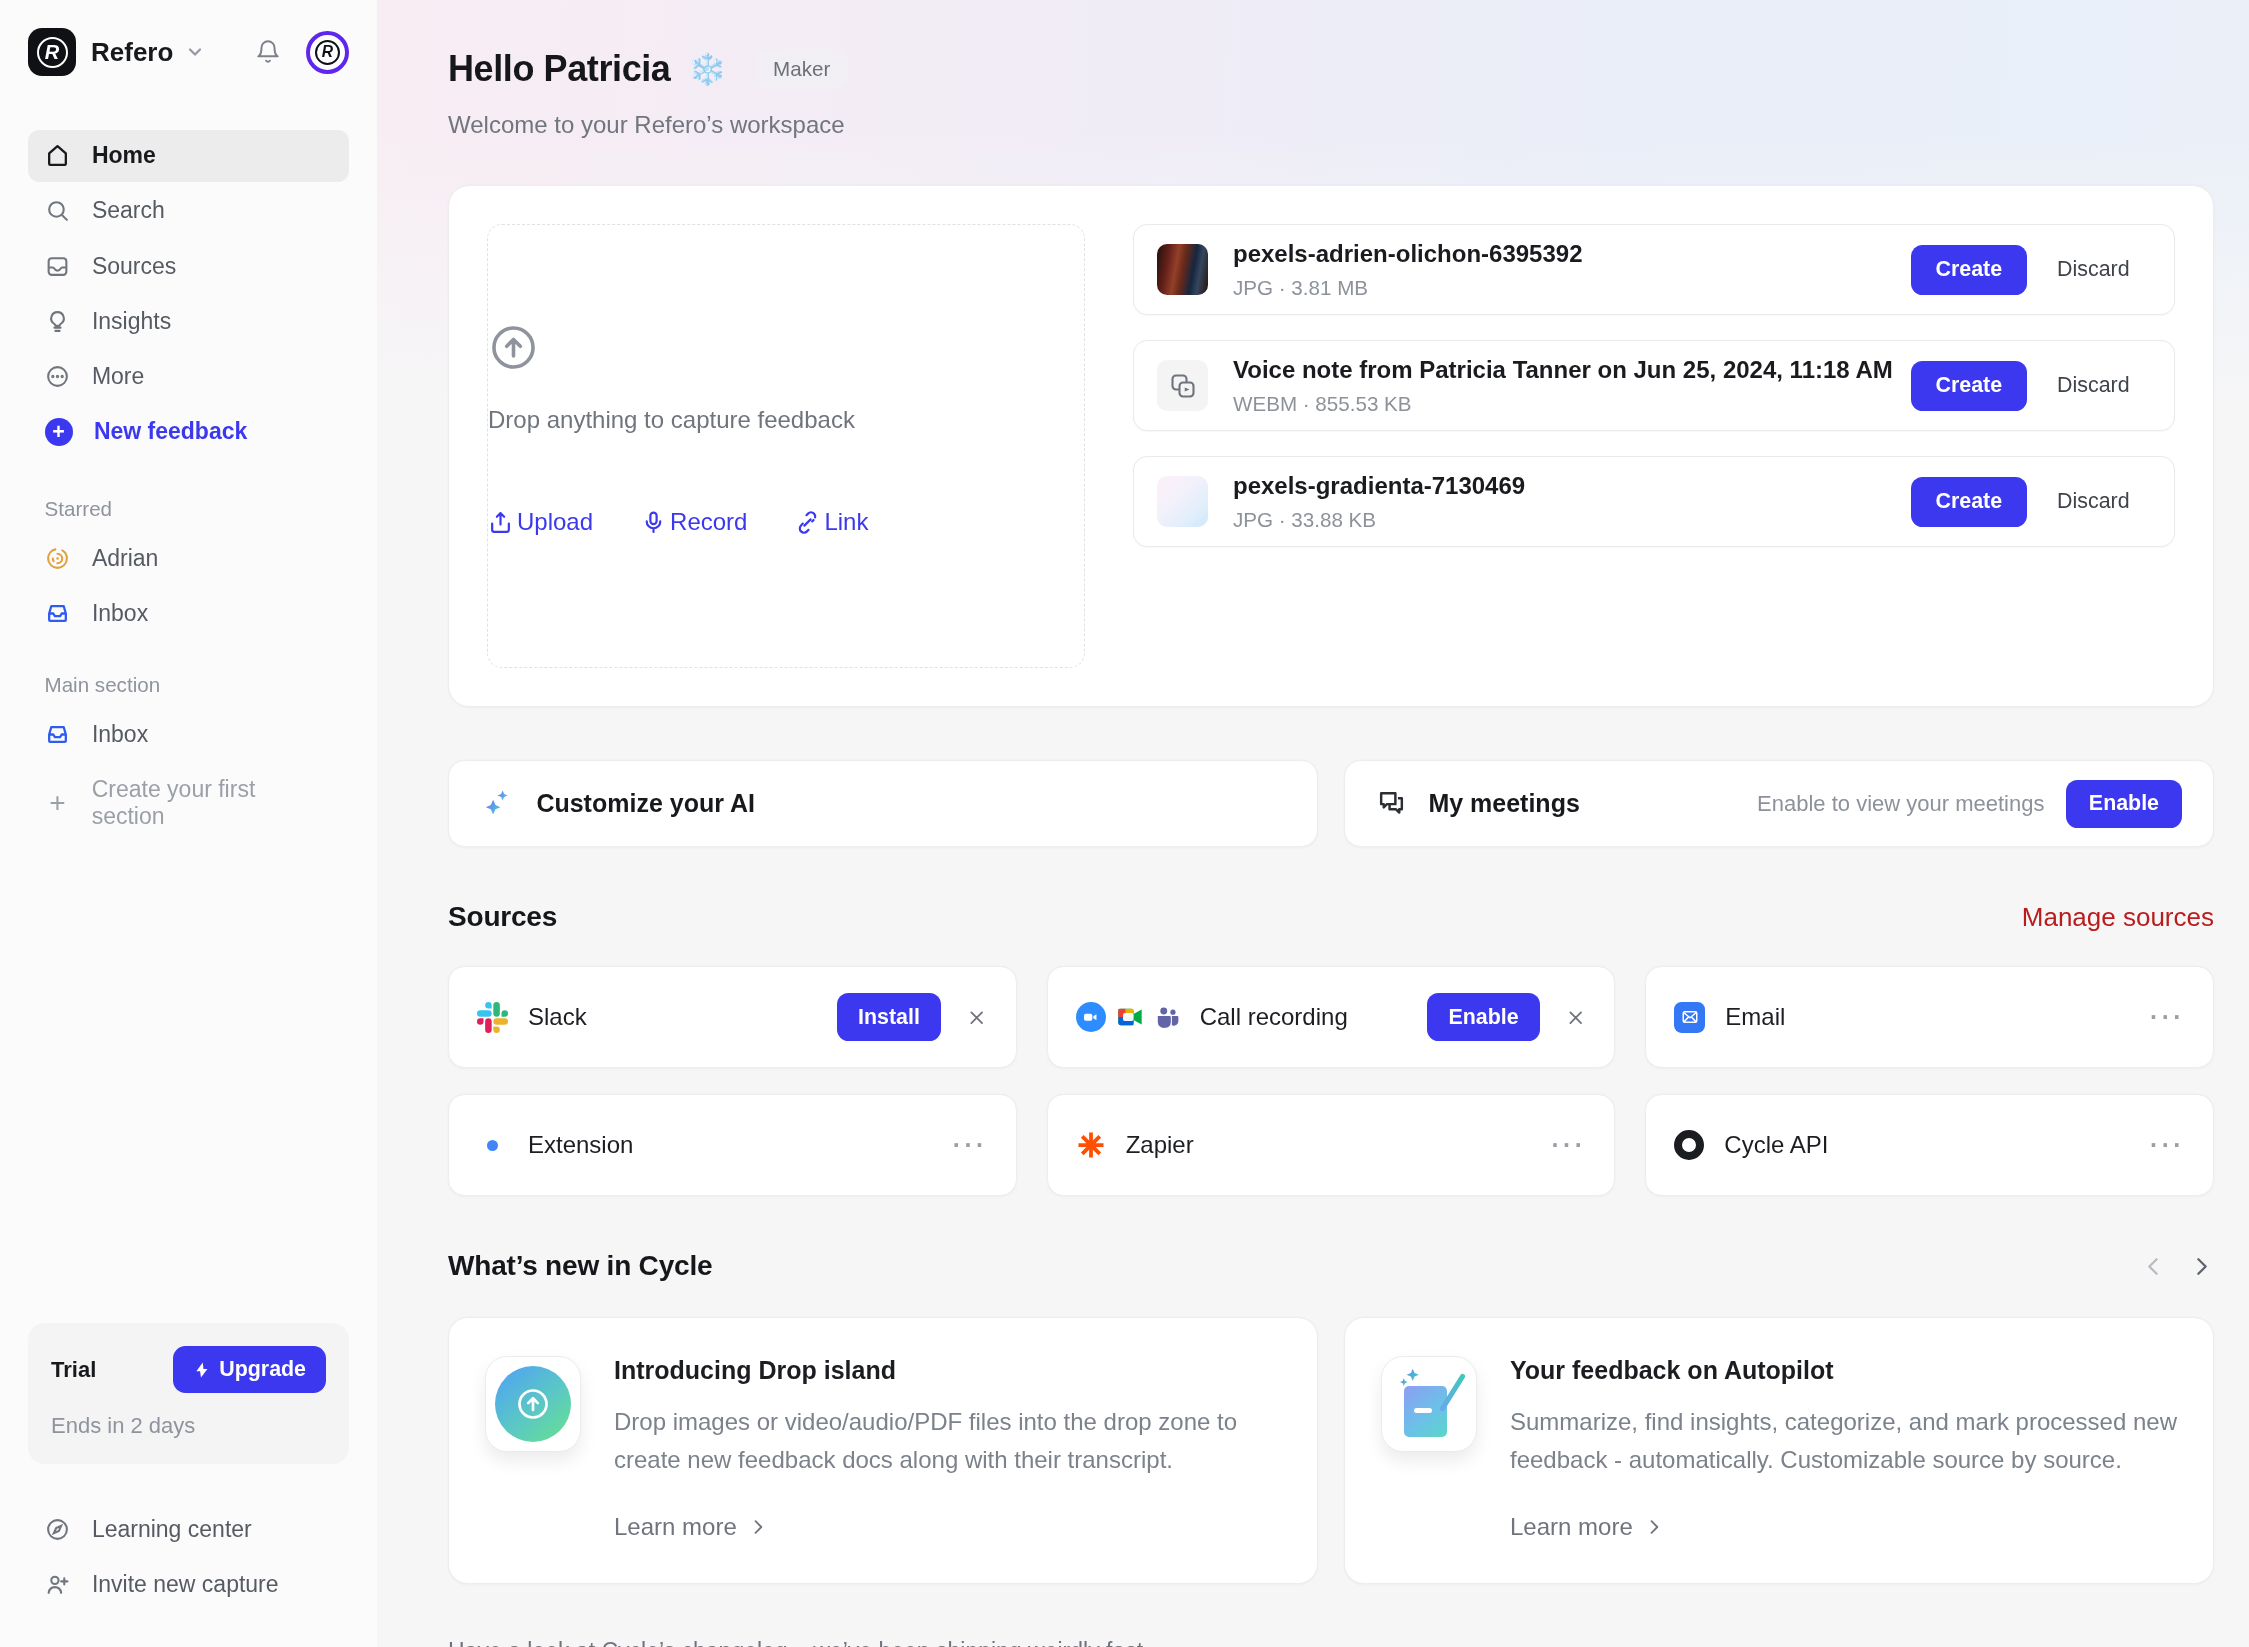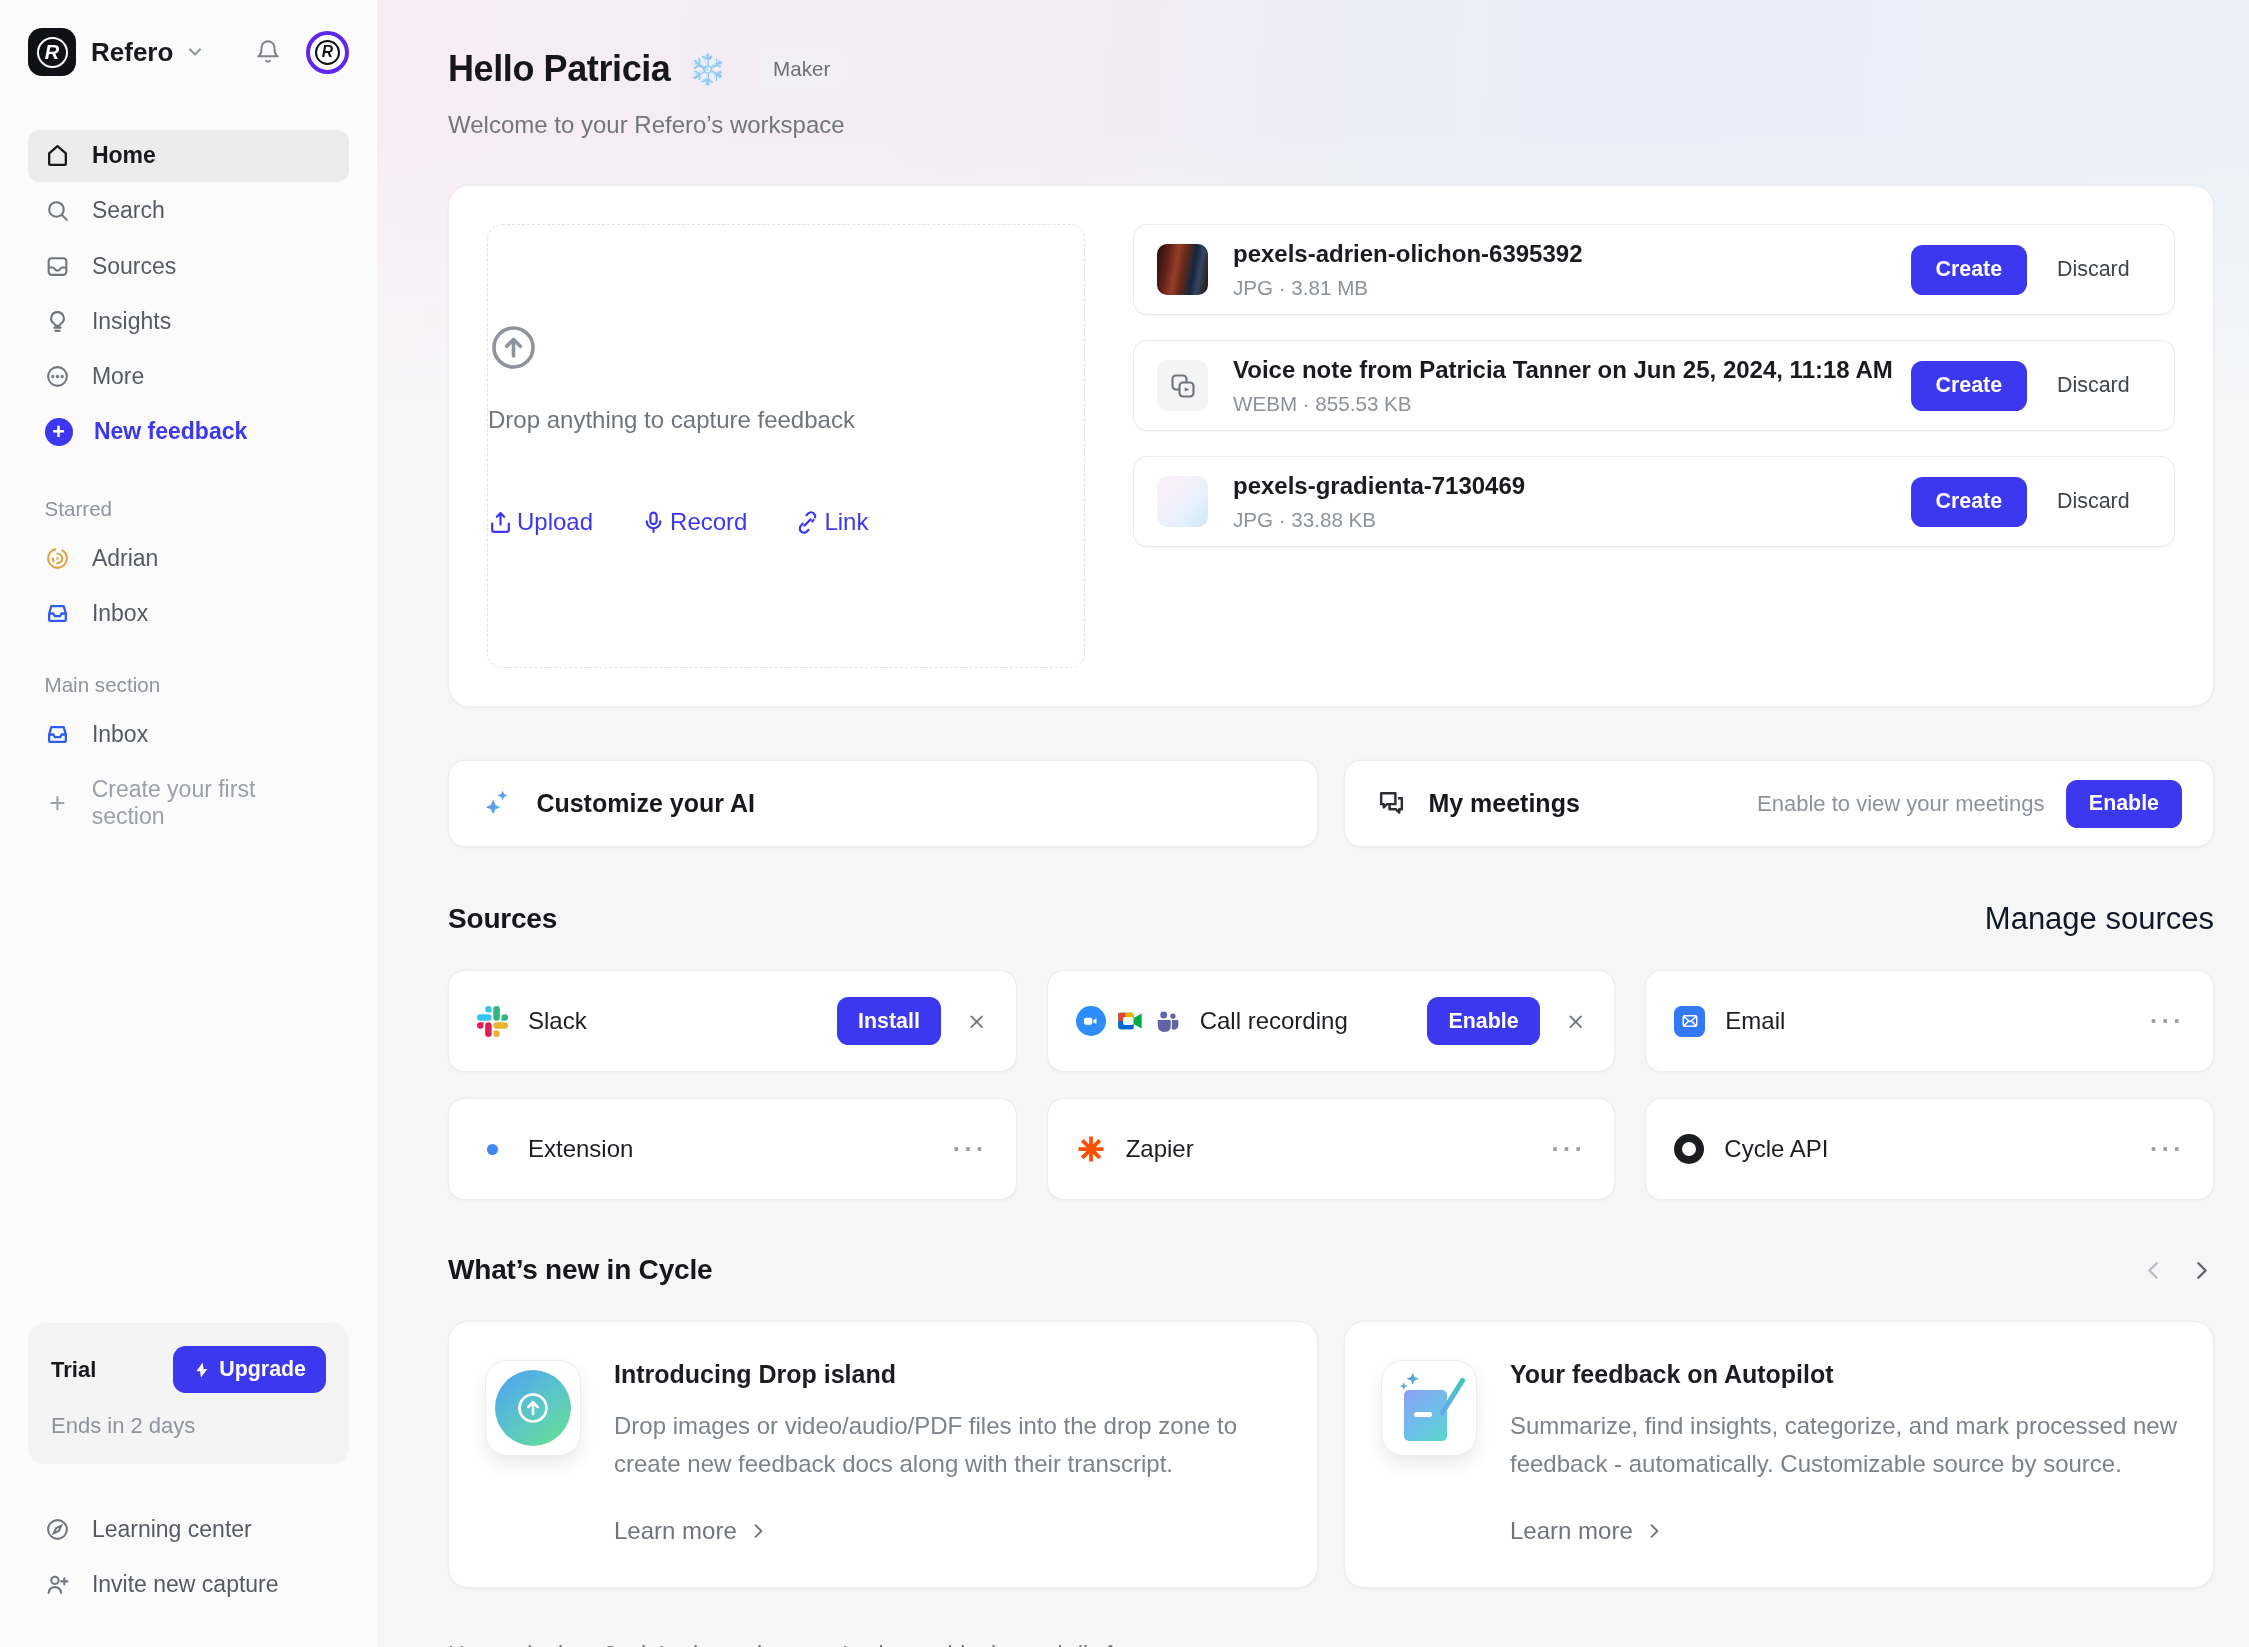--- a/index.html
+++ b/index.html
@@ -160,21 +160,21 @@
   .mid-title { font-size: 25px; font-weight: 600; color: #17191d; margin-left: 21.4px; }
   .mid-hint { font-size: 22px; color: #8d929a; margin-left: auto; margin-right: 21.4px; }
   .enable-btn {
     background: #3b38ef; color: #fff; border: none; border-radius: 11.5px;
     font-size: 21.4px; font-weight: 700; padding: 11.5px 23px; cursor: pointer;
     font-family: inherit;
   }
 
   .section-head { display: flex; align-items: center; justify-content: space-between; margin-top: 54px; }
   .section-title { font-size: 28px; font-weight: 700; color: #15171b; letter-spacing: -0.2px; }
-  .manage-link { font-size: 31px; color: #0f172a; cursor: pointer; }
+  .manage-link { font-size: 26px; color: #b91c1c; cursor: pointer; }
 
   .sources-grid {
     display: grid; grid-template-columns: repeat(3, 1fr);
     gap: 26px 30px; margin-top: 33px;
   }
   .source-card {
     background: #fff; border-radius: 16.5px; border: 0.8px solid #ededef;
     box-shadow: 0 0.8px 2.5px rgba(16,17,20,0.04);
     height: 102px; display: flex; align-items: center; padding: 0 28px;
   }

